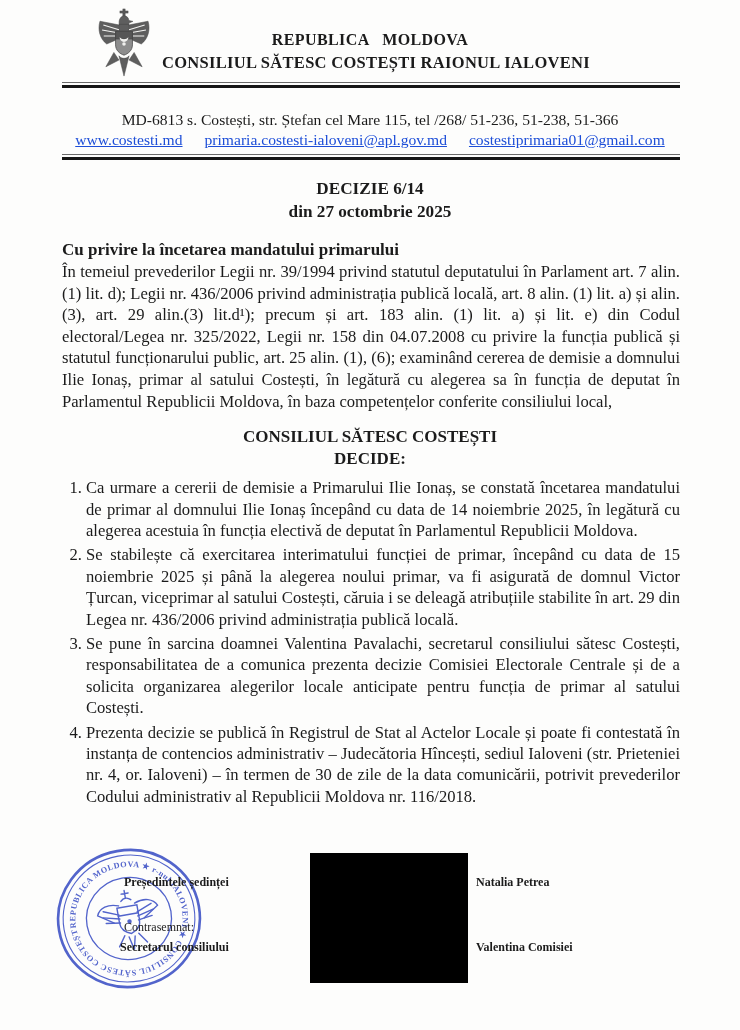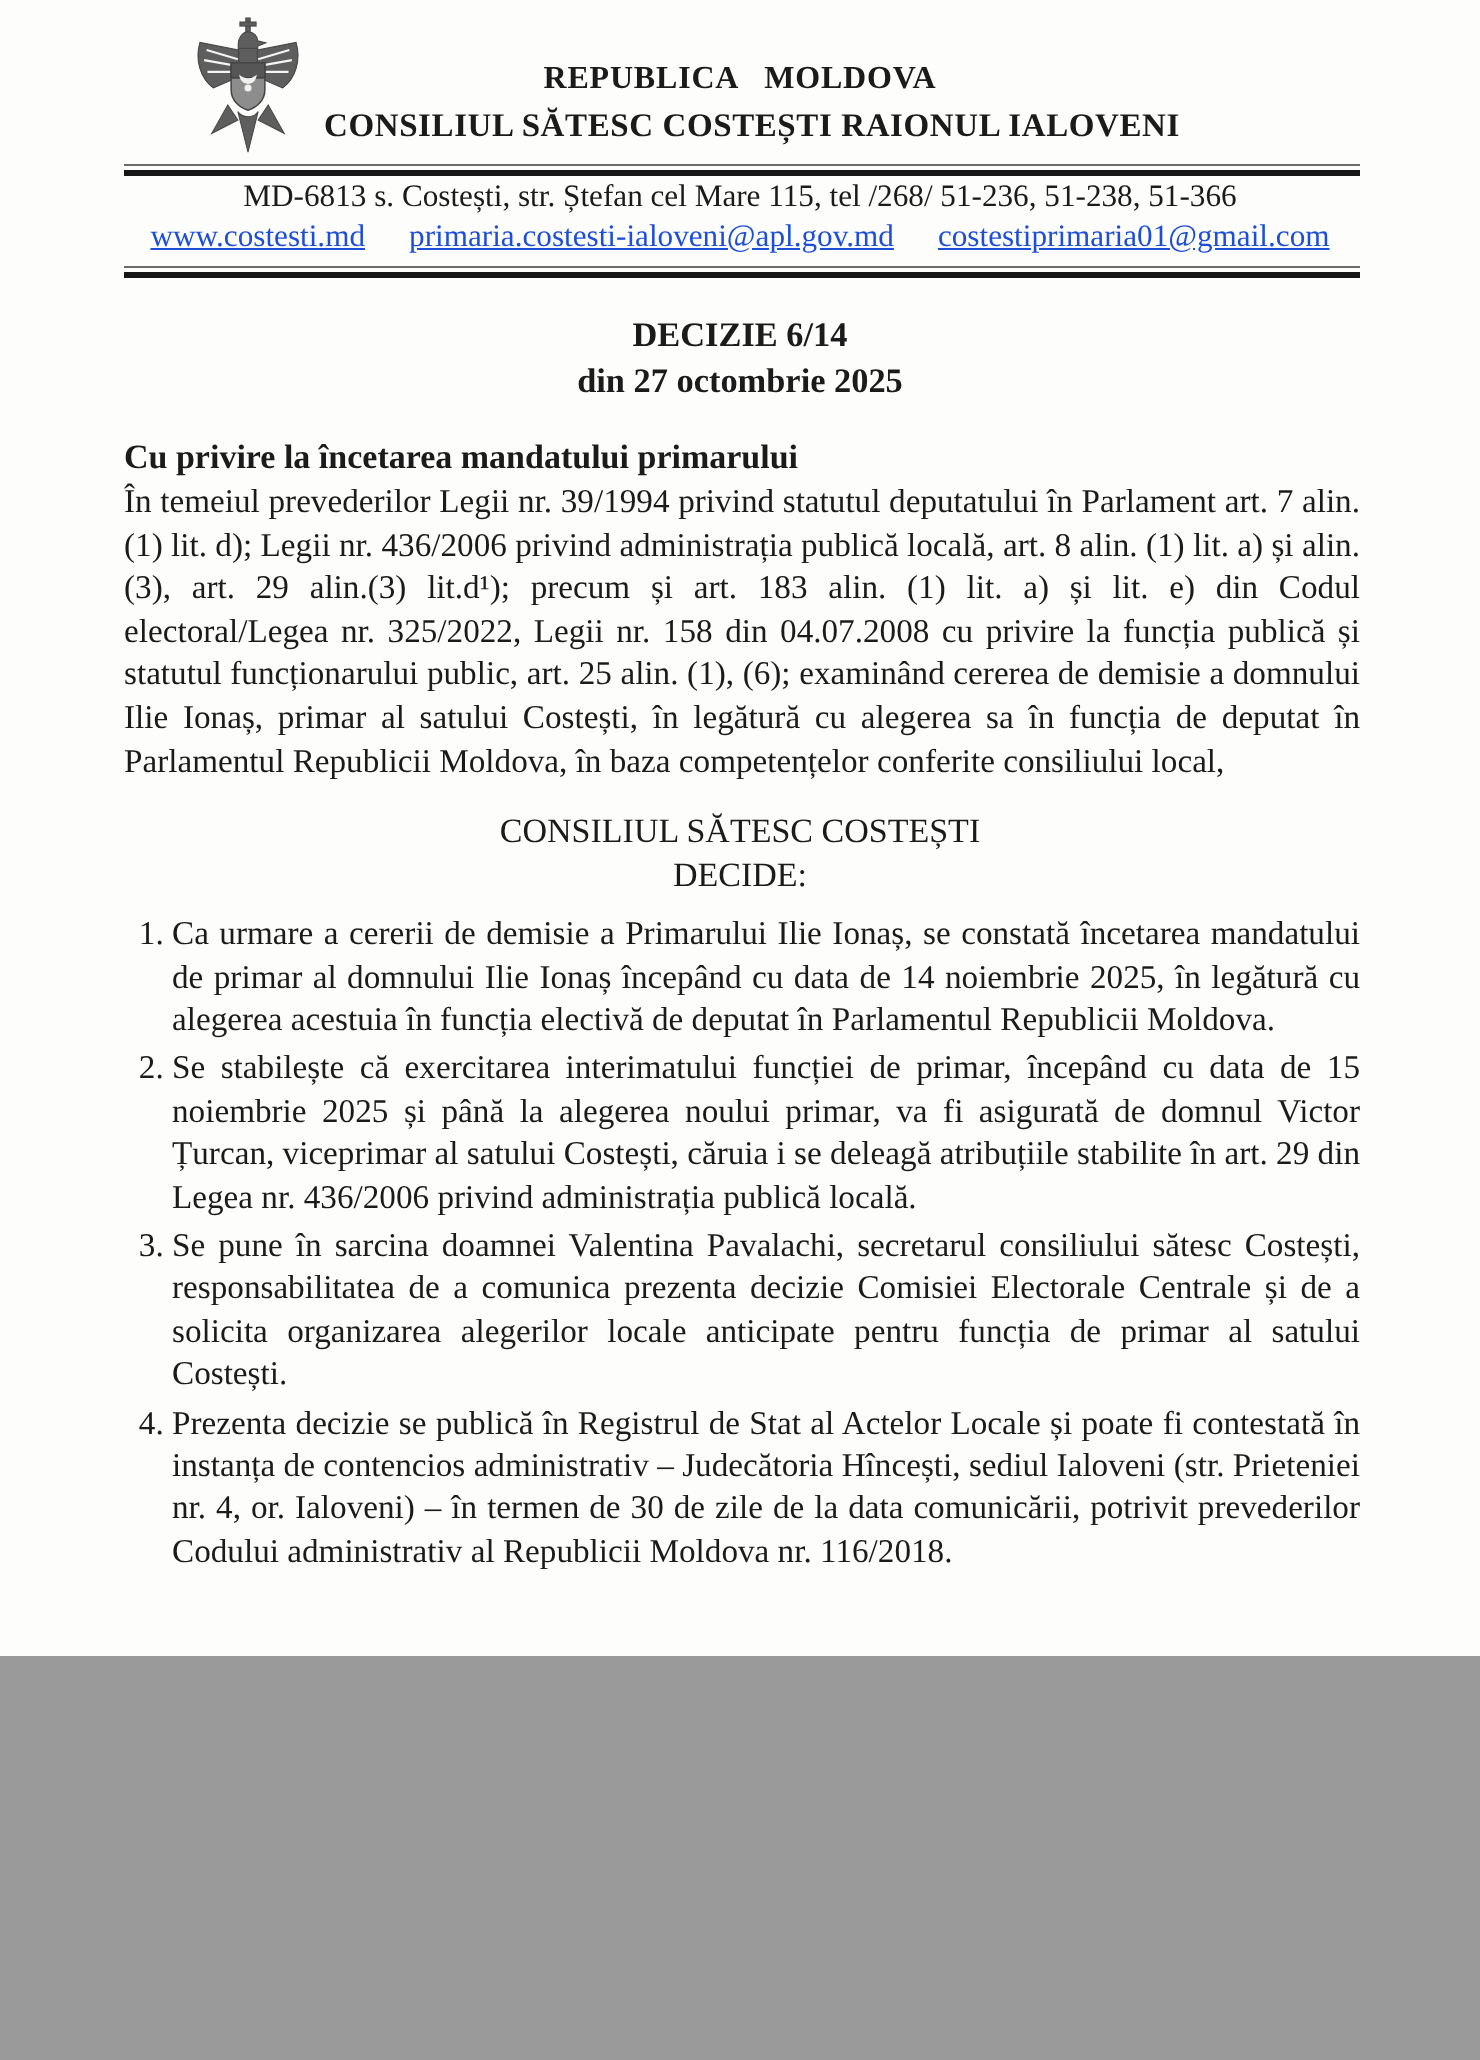--- a/index.html
+++ b/index.html
@@ -1,41 +1,41 @@
 <!DOCTYPE html>
 <html><head>
 <meta charset="utf-8">
 <style>
   html,body{margin:0;padding:0;background:#9a9a9a;}
   .page{
     position:relative;
-    width:740px;height:828px;
+    width:740px;height:1030px;
     margin:0 auto;
     background:#fdfdfc;
     color:#1b1b1b;
     font-family:"Liberation Serif","DejaVu Serif",serif;
     overflow:hidden;
   }
   
   .emblem{position:absolute;left:97px;top:8px;width:54px;height:72px;}
   .hdr-text{padding-top:29px;text-align:center;line-height:21px;}
   .hdr-country{font-weight:bold;font-size:16px;word-spacing:9px;letter-spacing:.4px;}
   .hdr-council{font-weight:bold;font-size:16.5px;letter-spacing:.3px;margin-top:2px;padding-left:12px;}
   .rule{margin-left:62px;width:618px;height:2px;
         border-top:1px solid #6a6a6a;border-bottom:3px solid #161616;}
   .rule-top{margin-top:9px;}
   .rule-bottom{margin-top:5px;}
-  .address{ text-align:center;font-size:15.6px;margin-top:2px;}
+  .address{ text-align:center;font-size:15.6px;margin-top:23px;}
   .links{text-align:center;font-size:15.6px;margin-top:2px;}
   .links a{color:#1d4ed8;text-decoration:underline;margin:0 11px;}
   
   .title-block{text-align:center;margin-top:18px;font-weight:bold;font-size:17.2px;line-height:22.5px;}
   .subject{margin:17px 60px 0 62px;font-weight:bold;font-size:17px;}
   .preamble{margin:1px 60px 0 62px;text-align:justify;font-size:16.6px;line-height:21.6px;}
-  .decide-block{text-align:center;font-weight:normal;font-size:17px;line-height:22px;margin-top:14px;}
+  .decide-block{text-align:center;font-weight:bold;font-size:17px;line-height:22px;margin-top:14px;}
   
   ol.decisions{margin:7px 60px 0 62px;padding-left:24px;}
   ol.decisions li{
     text-align:justify;font-size:16.6px;line-height:21.4px;margin-bottom:3px;
   }
   
   .sign-area{position:absolute;left:0;top:840px;width:740px;height:190px;}
   .stamp{position:absolute;left:53px;top:5px;width:152px;height:148px;opacity:.88;}
   .sig-label{position:absolute;font-size:12px;white-space:nowrap;}
   .b{font-weight:bold;}

